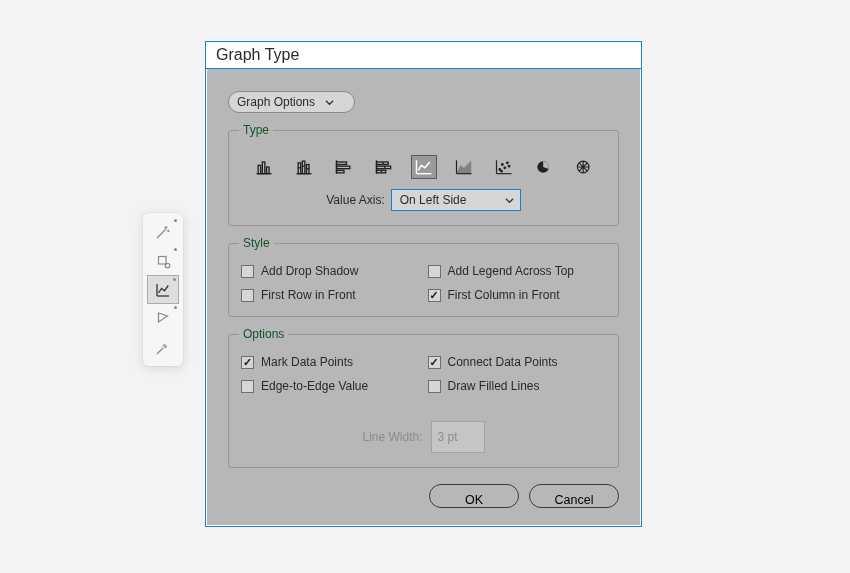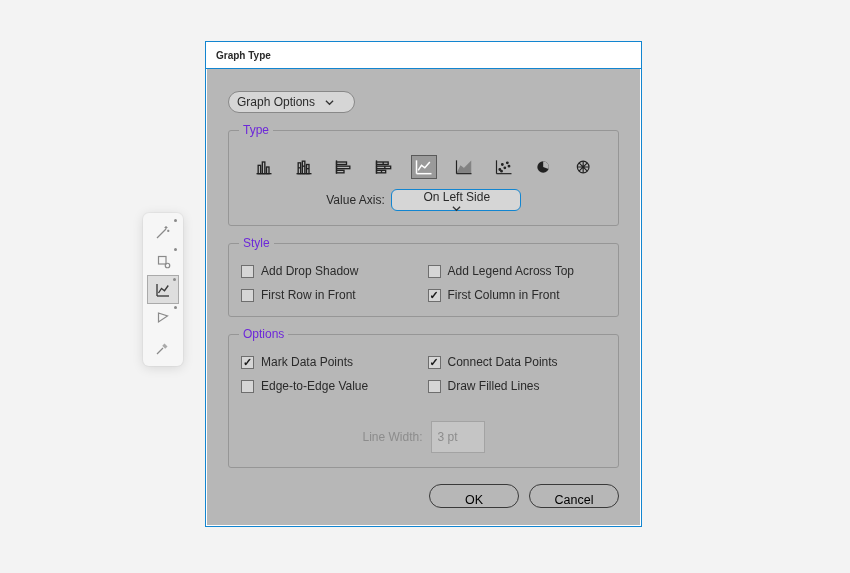--- a/index.html
+++ b/index.html
@@ -55,23 +55,22 @@
     display: flex;
     flex-direction: column;
   }
   .dialog-titlebar {
     background: #fff;
     border-bottom: 1px solid #1285d0;
     height: 28px;
     display: flex;
     align-items: center;
     padding: 0 10px;
-    font-size: 10px;
+    font-size: 16px;
     color: #2a2a2a;
-    font-weight: bold;
   }
   .dialog-body {
     flex: 1;
     padding: 22px 22px 16px 22px;
     font-size: 12px;
     color: #2a2a2a;
     position: relative;
   }
 
   .combo {
@@ -90,21 +89,21 @@
 
   fieldset.section {
     border: 1px solid #969696;
     border-radius: 3px;
     margin-top: 10px;
     padding: 14px 12px 14px 12px;
     position: relative;
   }
   fieldset.section legend {
     font-size: 12px;
-    color: #6d28d9;
+    color: #14532d;
     padding: 0 4px;
     margin-left: -2px;
     margin-top: 8px;
   }
 
   .graph-types {
     display: flex;
     gap: 14px;
     align-items: center;
     justify-content: center;
@@ -133,25 +132,24 @@
   }
   .value-axis-row label { font-size: 12px; }
   .va-select {
     display: inline-flex;
     align-items: center;
     justify-content: space-between;
     height: 22px;
     width: 130px;
     background: #d6d6d6;
     border: 1px solid #1285d0;
-    border-radius: 6px;
+    border-radius: 0;
     padding: 0 6px 0 8px;
     font-size: 12px;
     cursor: default;
-    flex-direction: column;
   }
 
   .two-col {
     display: grid;
     grid-template-columns: 1fr 1fr;
     row-gap: 10px;
     column-gap: 8px;
   }
   .cb {
     display: flex;

